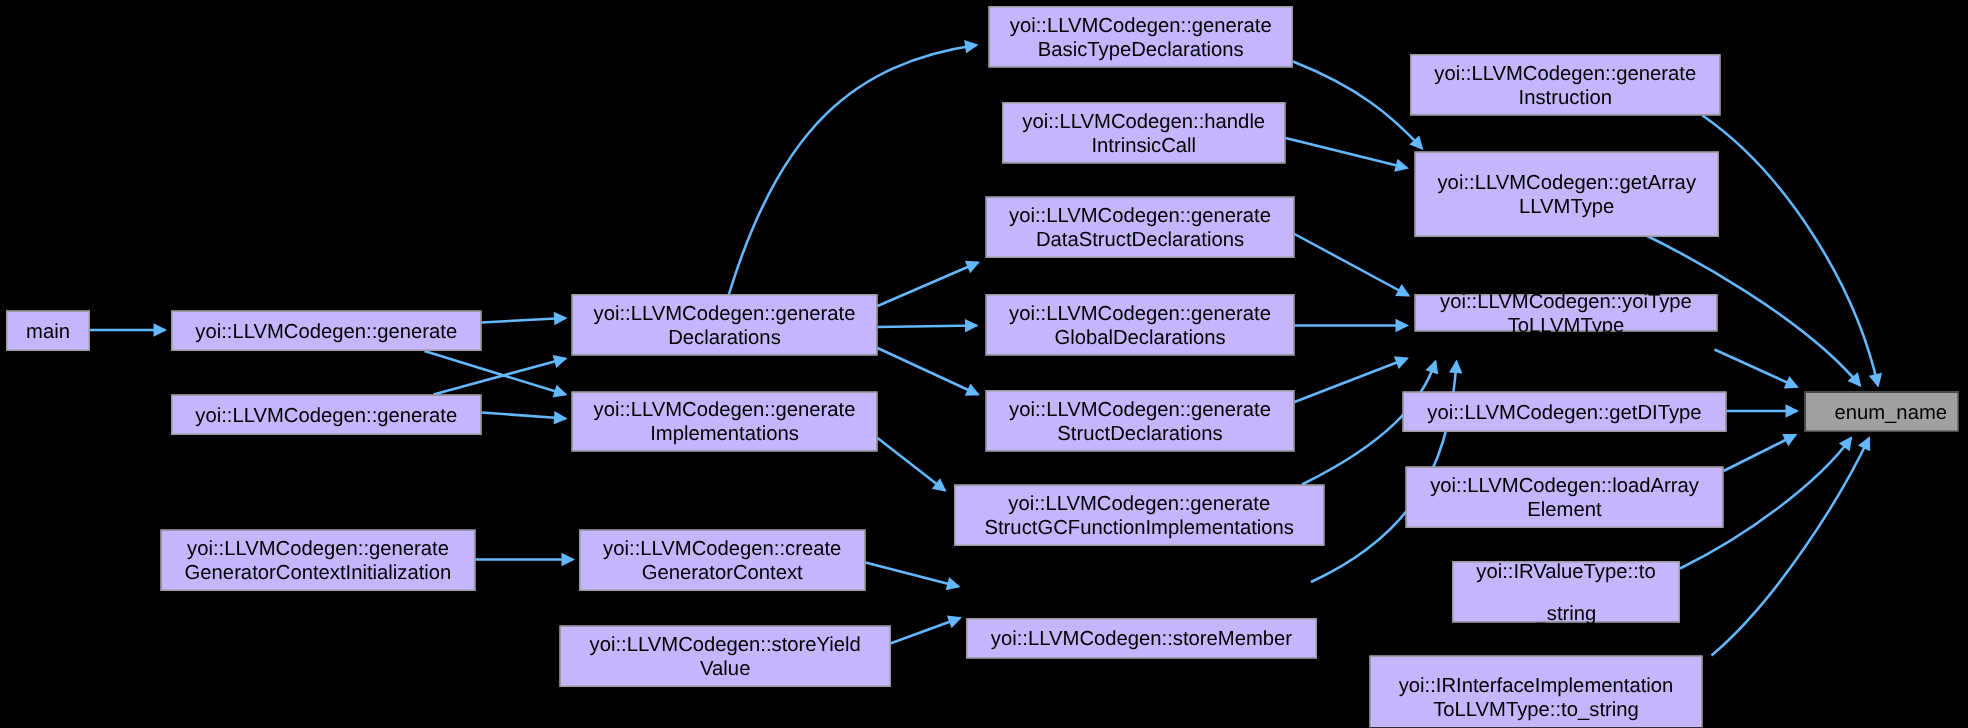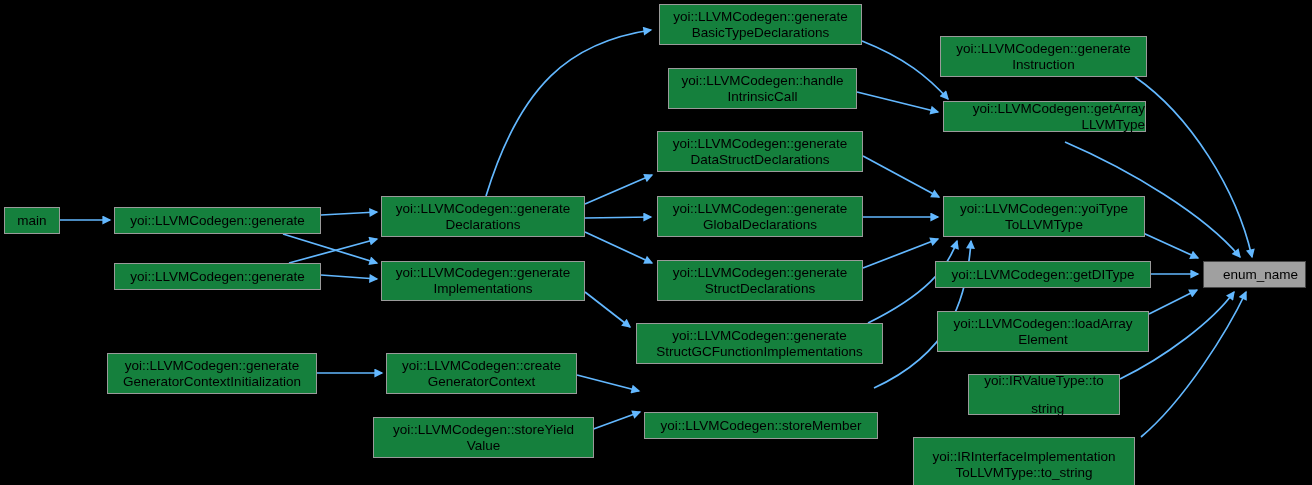--- a/index.html
+++ b/index.html
@@ -3,21 +3,21 @@
 <meta charset="utf-8">
 <style>
   html,body{margin:0;padding:0;background:#000;}
   .canvas{
     position:relative;width:1312px;height:485px;background:#000;
     font-family:"Liberation Sans",sans-serif;overflow:hidden;
   }
   svg.edges{position:absolute;left:0;top:0;width:1312px;height:485px;}
   .edge{fill:none;stroke:#63b8ff;stroke-width:1.7px;}
   .node{
-    position:absolute;background:#15803d;border:1.5px solid #9a9a9a;
+    position:absolute;background:#c4b5fd;border:1.5px solid #9a9a9a;
     box-sizing:border-box;display:flex;flex-direction:column;
     align-items:center;justify-content:center;text-align:center;
     font-size:13.5px;line-height:16px;color:#000;white-space:nowrap;
     cursor:pointer;
   }
   .node.hl{background:#a0a0a0;border-color:#484848;cursor:default;padding-left:12px;}
   .node .ln{display:block;}
 </style>
 </head>
 <body>
@@ -128,26 +128,26 @@
   <div class="node" style="left:373px;top:417px;width:221px;height:41px;">
     <span class="ln">yoi::LLVMCodegen::storeYield</span>
     <span class="ln">Value</span>
   </div>
 
   <div class="node" style="left:940px;top:36px;width:207px;height:41px;">
     <span class="ln">yoi::LLVMCodegen::generate</span>
     <span class="ln">Instruction</span>
   </div>
 
-  <div class="node" style="left:943px;top:101px;width:203px;height:31px;align-items:flex-end;">
+  <div class="node" style="left:943px;top:101px;width:203px;height:57px;">
     <span class="ln">yoi::LLVMCodegen::getArray</span>
     <span class="ln">LLVMType</span>
   </div>
 
-  <div class="node" style="left:943px;top:196px;width:202px;height:41px;">
+  <div class="node" style="left:943px;top:196px;width:202px;height:25px;">
     <span class="ln">yoi::LLVMCodegen::yoiType</span>
     <span class="ln">ToLLVMType</span>
   </div>
 
   <div class="node" style="left:935px;top:261px;width:216px;height:27px;">
     <span class="ln">yoi::LLVMCodegen::getDIType</span>
   </div>
 
   <div class="node" style="left:937px;top:311px;width:212px;height:41px;">
     <span class="ln">yoi::LLVMCodegen::loadArray</span>

